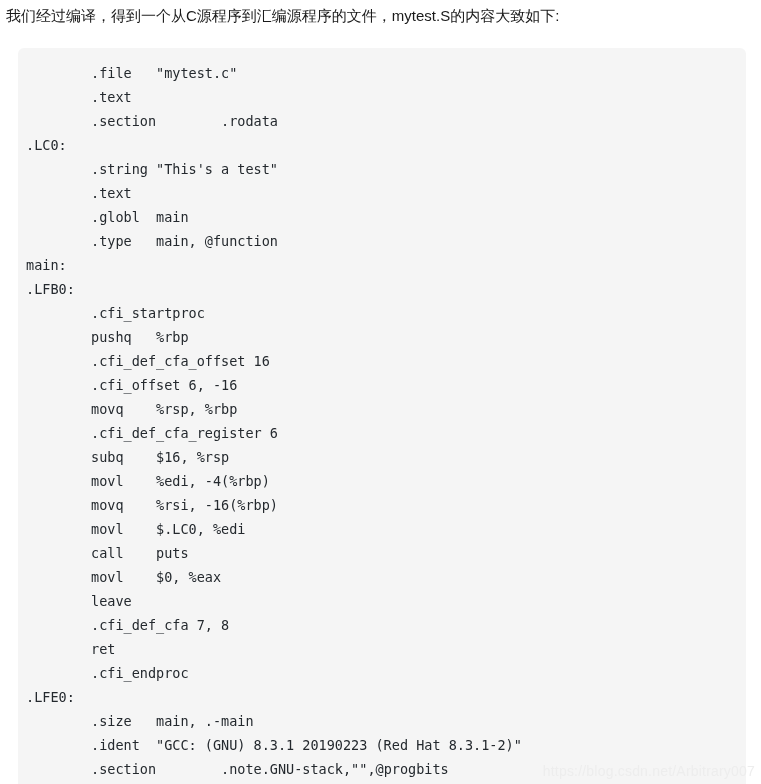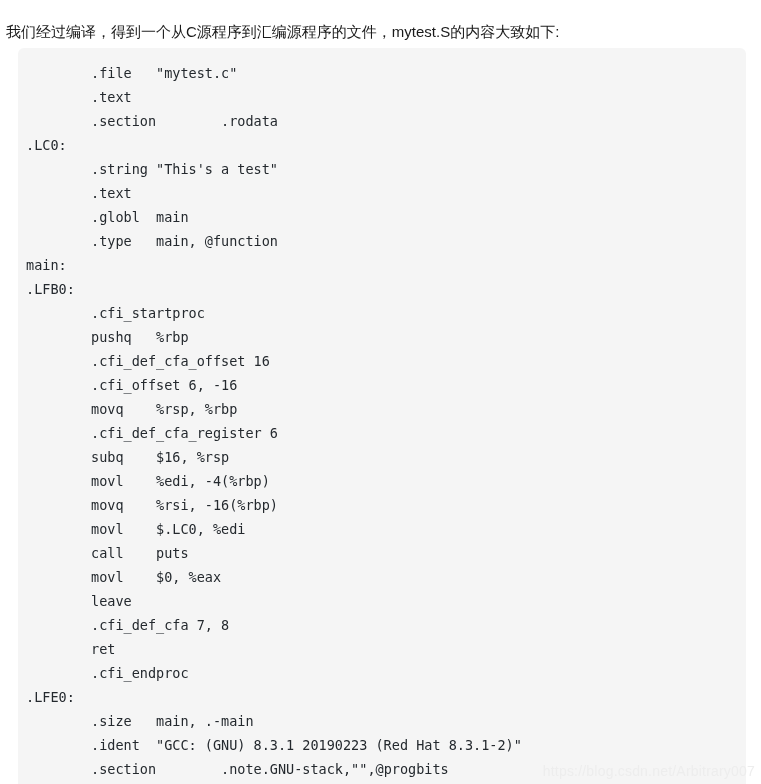--- a/index.html
+++ b/index.html
@@ -13,21 +13,21 @@
     position: relative;
     overflow: hidden;
     font-family: "Liberation Sans", sans-serif;
     -webkit-font-smoothing: antialiased;
   }
 
   
   .intro {
     position: absolute;
     left: 6px;
-    top: 20px;
+    top: 4px;
     width: 745px;
     font-family: "Liberation Sans", sans-serif;
     font-size: 15px;
     line-height: 24px;
     color: #1a1a1a;
     white-space: nowrap;
   }
 
   
   .code-block {

